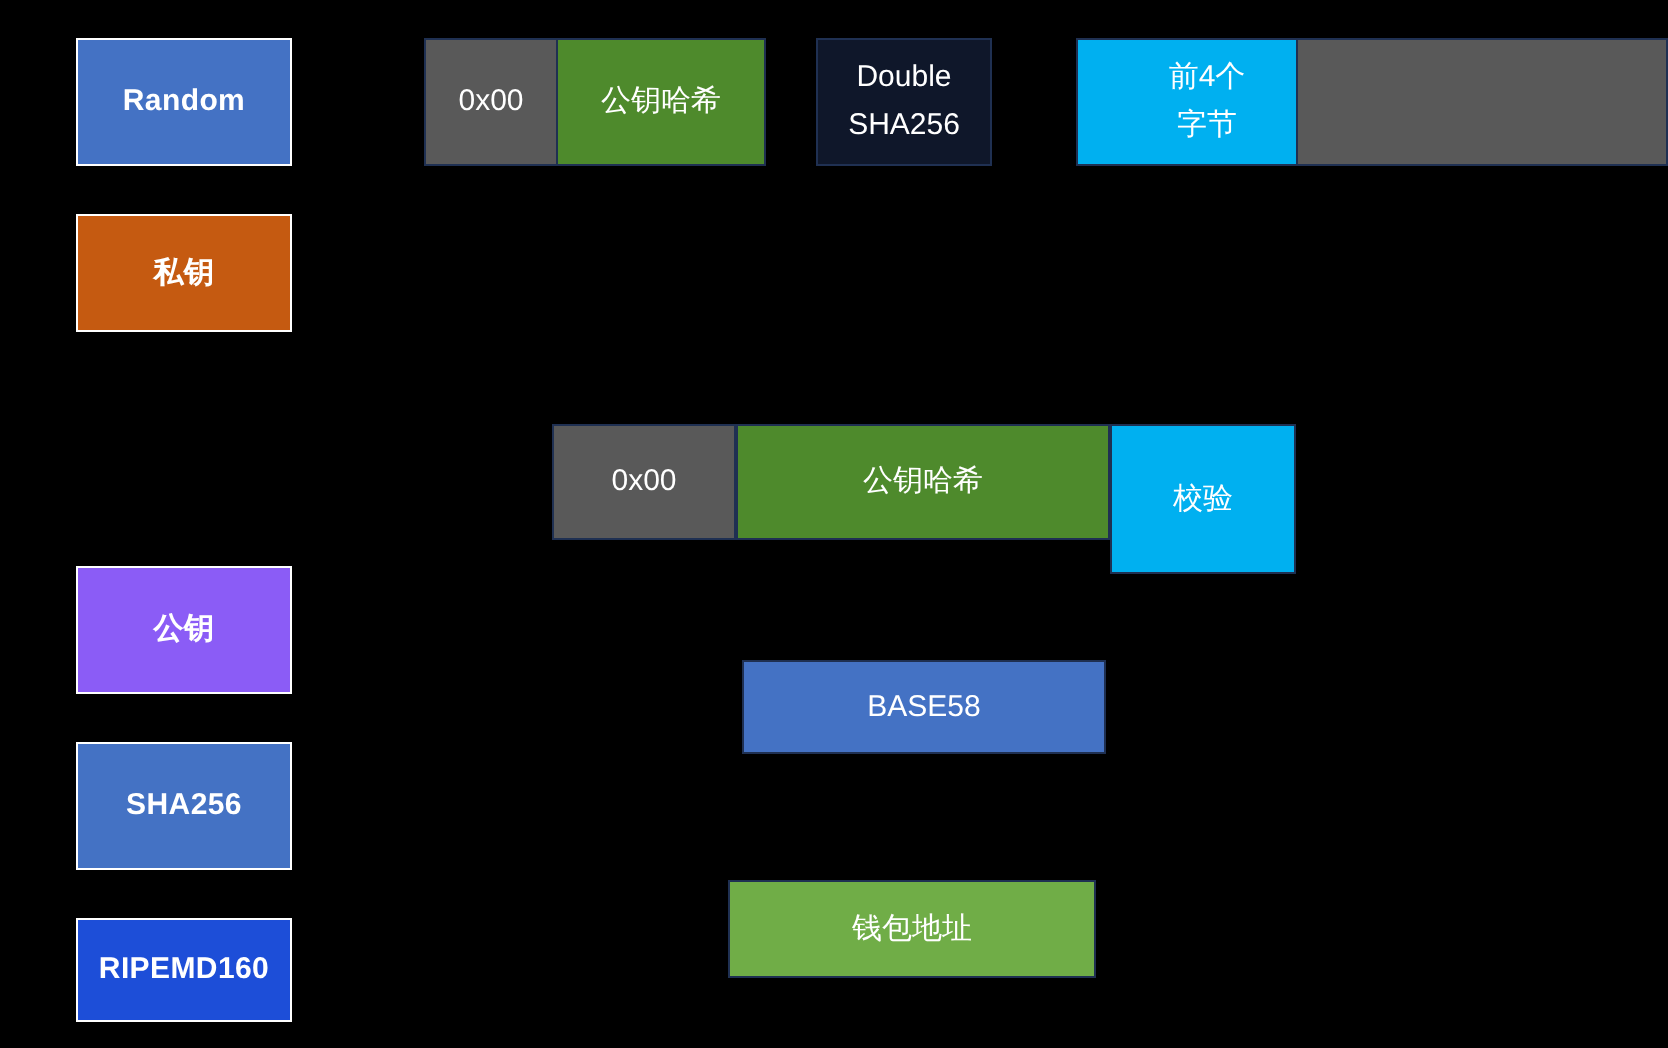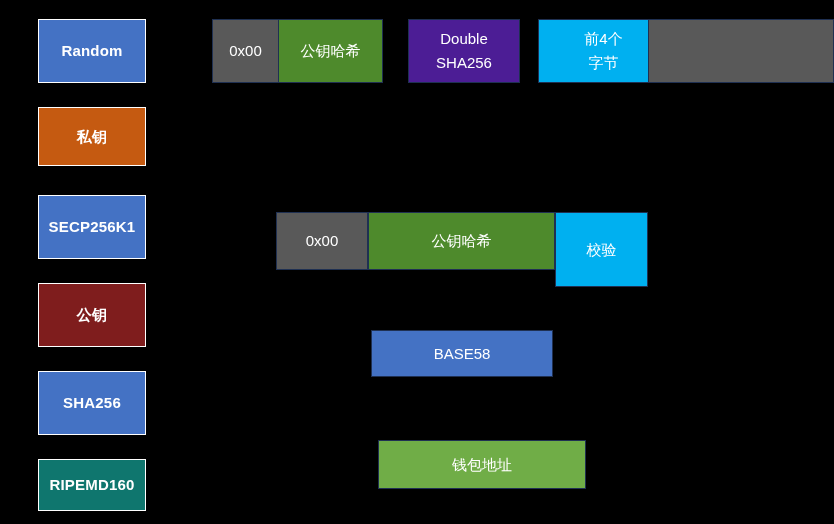--- a/index.html
+++ b/index.html
@@ -58,45 +58,42 @@
 <div id="canvas">
 
   <div class="box pipeline-box" style="left:38px; top:19px; width:108px; height:64px; background:#4472C4;">
     <span>Random</span>
   </div>
 
   <div class="box pipeline-box" style="left:38px; top:107px; width:108px; height:59px; background:#C55A11;">
     <span>私钥</span>
   </div>
 
-  <div class="box pipeline-box" style="left:38px; top:195px; width:108px; height:64px; background:#4472C4;">
-    <span>SECP256K1</span>
-  </div>
 
-  <div class="box pipeline-box" style="left:38px; top:283px; width:108px; height:64px; background:#7f1d1d;">
+  <div class="box pipeline-box" style="left:38px; top:283px; width:108px; height:64px; background:#8b5cf6;">
     <span>公钥</span>
   </div>
 
   <div class="box pipeline-box" style="left:38px; top:371px; width:108px; height:64px; background:#4472C4;">
     <span>SHA256</span>
   </div>
 
-  <div class="box pipeline-box" style="left:38px; top:459px; width:108px; height:52px; background:#0f766e;">
+  <div class="box pipeline-box" style="left:38px; top:459px; width:108px; height:52px; background:#1d4ed8;">
     <span>RIPEMD160</span>
   </div>
 
   <div class="box flow-box" style="left:212px; top:19px; width:67px; height:64px; background:#595959;">
     <span>0x00</span>
   </div>
 
   <div class="box flow-box" style="left:278px; top:19px; width:105px; height:64px; background:#4E8A2C;">
     <span>公钥哈希</span>
   </div>
 
-  <div class="box flow-box two-line" style="left:408px; top:19px; width:112px; height:64px; background:#4c1d95;">
+  <div class="box flow-box two-line" style="left:408px; top:19px; width:88px; height:64px; background:#0f172a;">
     <span class="ln">Double</span>
     <span class="ln">SHA256</span>
   </div>
 
   <div class="box flow-box two-line" style="left:538px; top:19px; width:131px; height:64px; background:#00B0F0;">
     <span class="ln">前4个</span>
     <span class="ln">字节</span>
   </div>
 
   <div class="box plain" style="left:648px; top:19px; width:186px; height:64px; background:#595959;"></div>
@@ -110,17 +107,17 @@
   </div>
 
   <div class="box flow-box" style="left:555px; top:212px; width:93px; height:75px; background:#00B0F0;">
     <span>校验</span>
   </div>
 
   <div class="box flow-box" style="left:371px; top:330px; width:182px; height:47px; background:#4472C4;text-align:right;">
     <span>BASE58</span>
   </div>
 
-  <div class="box flow-box" style="left:378px; top:440px; width:208px; height:49px; background:#70AD47;">
+  <div class="box flow-box" style="left:364px; top:440px; width:184px; height:49px; background:#70AD47;">
     <span>钱包地址</span>
   </div>
 
 </div>
 
 </body></html>

